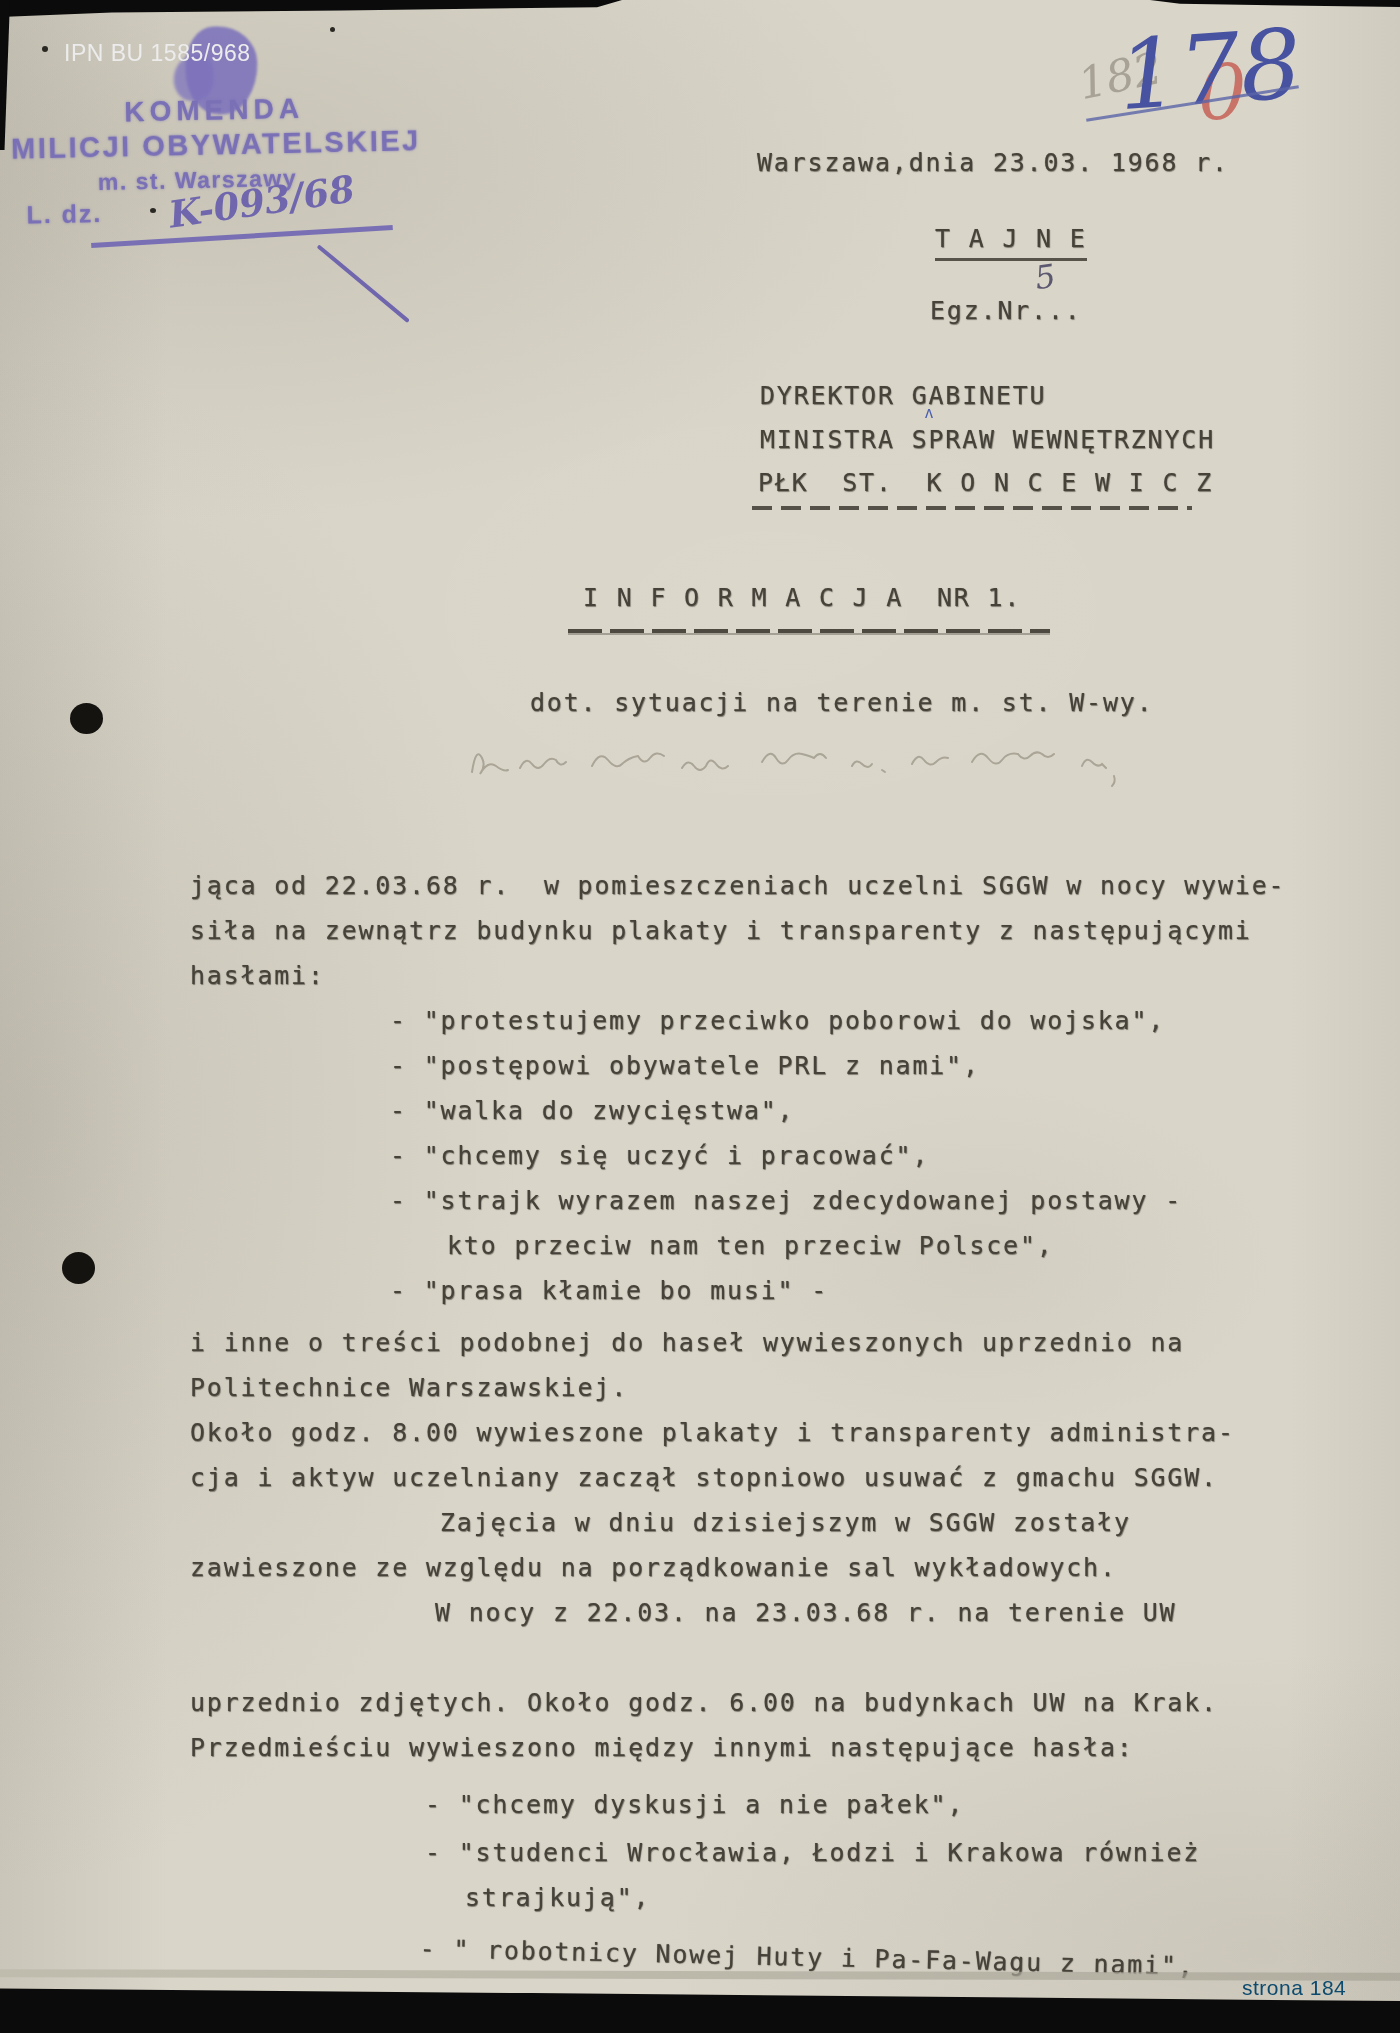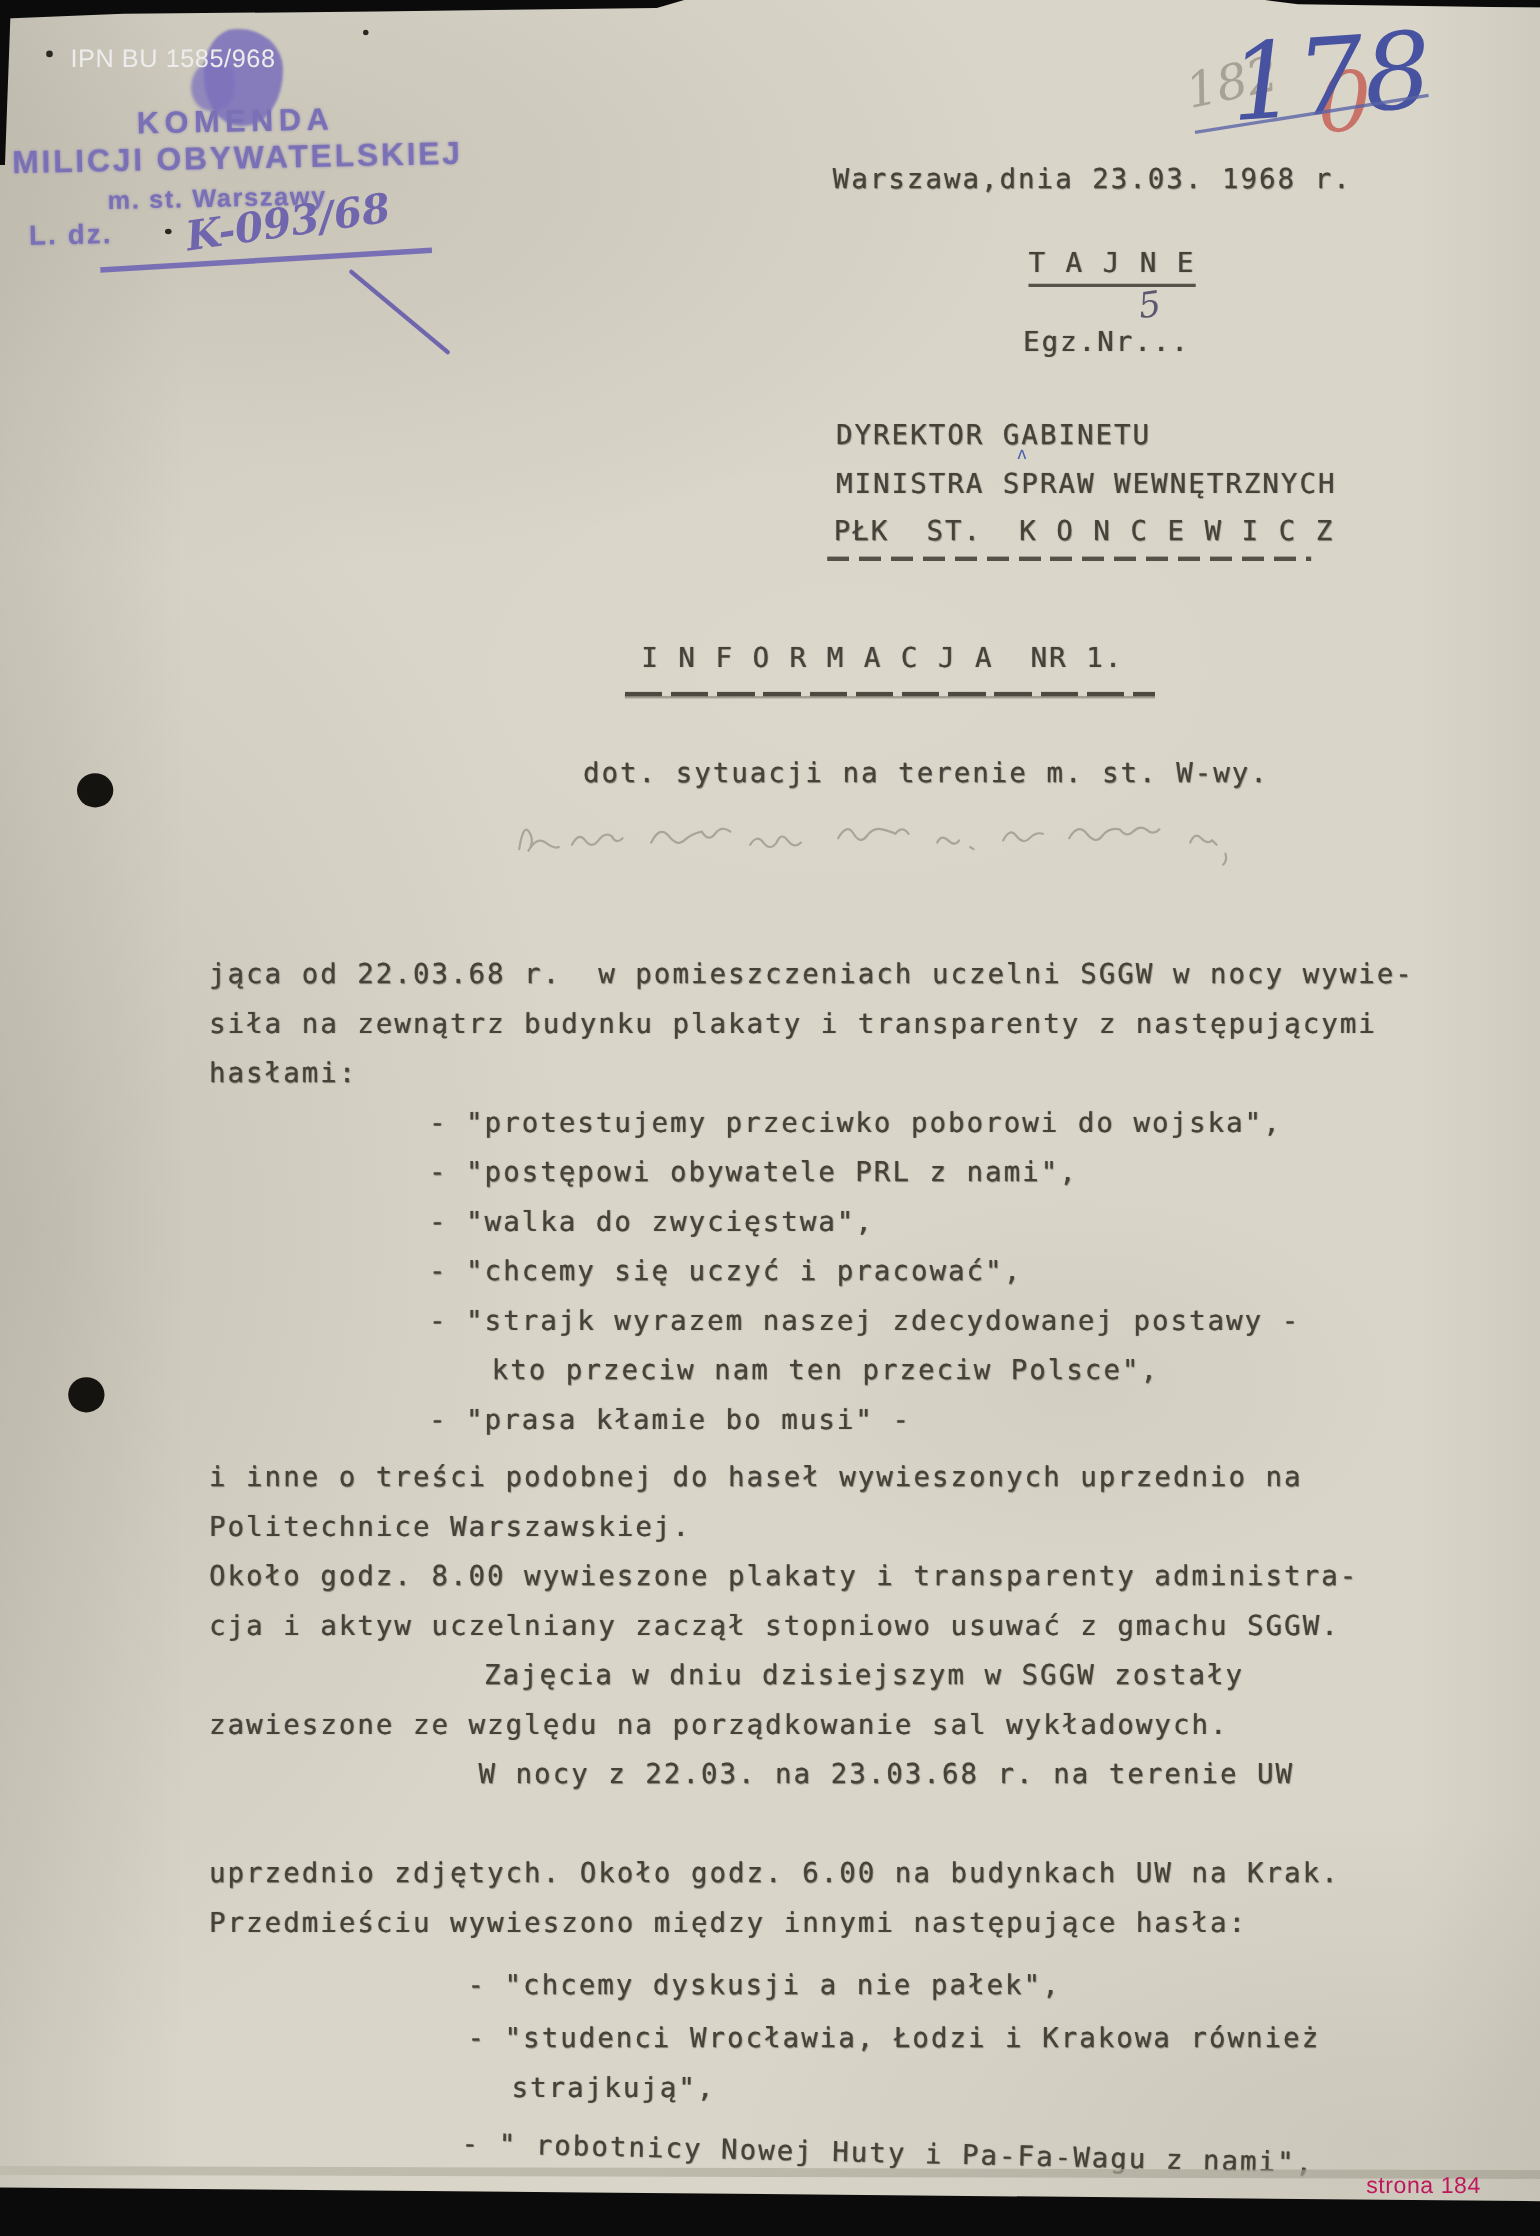--- a/index.html
+++ b/index.html
@@ -165,14 +165,14 @@
   <div class="tl" style="left:190px;top:1553px;">zawieszone ze względu na porządkowanie sal wykładowych.</div>
   <div class="tl" style="left:440px;top:1508px;">Zajęcia w dniu dzisiejszym w SGGW zostały</div>
   <div class="tl" style="left:435px;top:1598px;">W nocy z 22.03. na 23.03.68 r. na terenie UW</div>
   <div class="tl" style="left:190px;top:1688px;">uprzednio zdjętych. Około godz. 6.00 na budynkach UW na Krak.</div>
   <div class="tl" style="left:190px;top:1733px;">Przedmieściu wywieszono między innymi następujące hasła:</div>
   <div class="tl" style="left:425px;top:1790px;">- "chcemy dyskusji a nie pałek",</div>
   <div class="tl" style="left:425px;top:1838px;">- "studenci Wrocławia, Łodzi i Krakowa również</div>
   <div class="tl" style="left:465px;top:1883px;">strajkują",</div>
   <div class="tl rot-last" style="left:420px;top:1934px;">- " robotnicy Nowej Huty i Pa-Fa-Wagu z nami",</div>
 
-  <div class="overlay-text" style="left:1242px;top:1976px;font-size:21px;color:#be185d;">strona 184</div>
+  <div class="overlay-text" style="left:1242px;top:1976px;font-size:21px;color:#0c4a6e;">strona 184</div>
 </div>
 
 </body></html>

